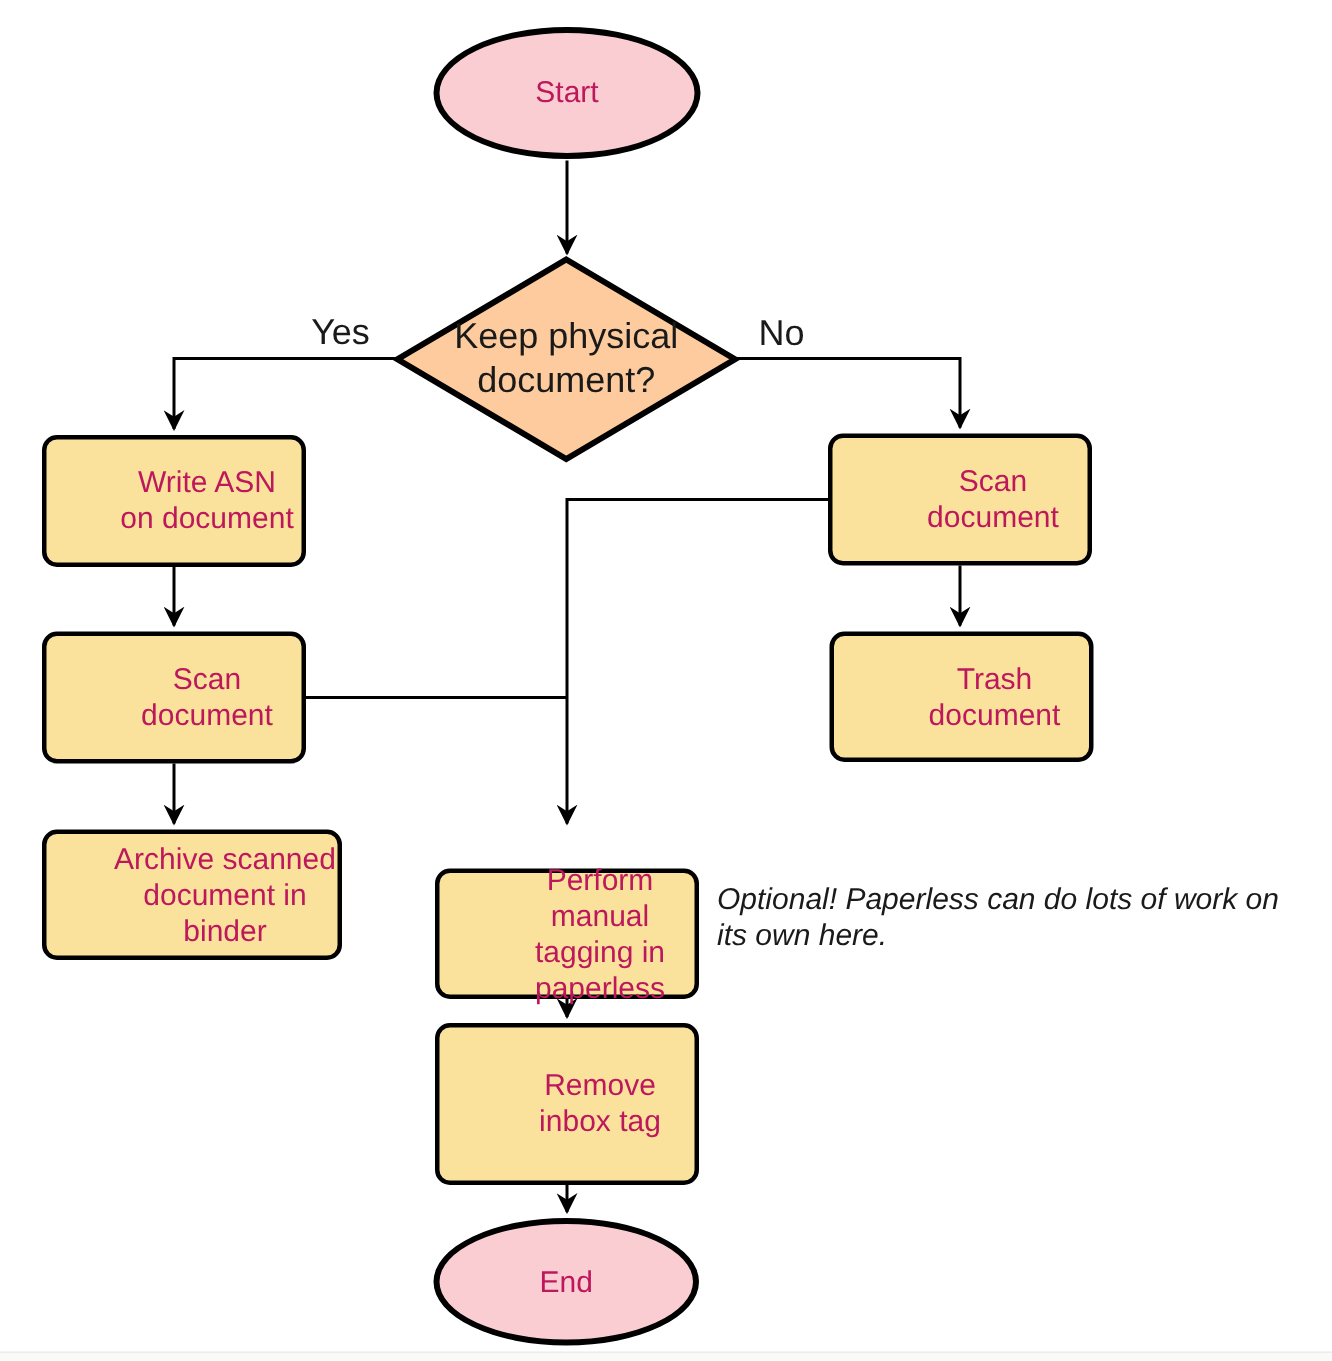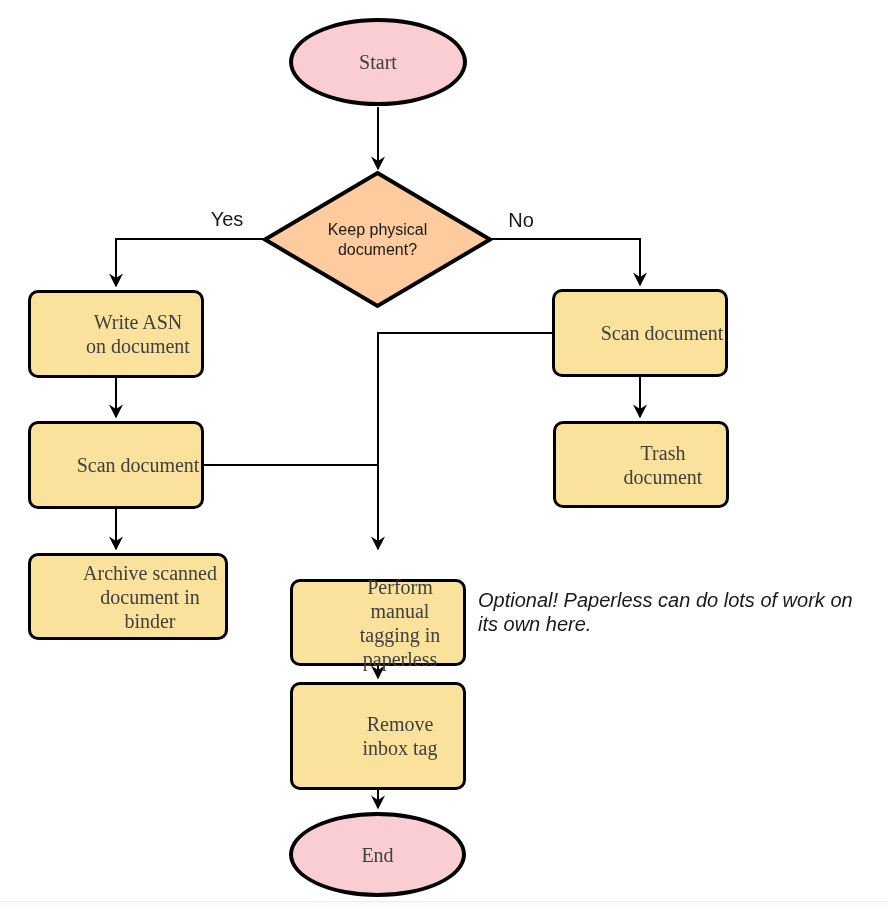--- a/index.html
+++ b/index.html
@@ -24,52 +24,51 @@
     width: 888px;
     height: 907px;
   }
   .node {
     position: absolute;
     box-sizing: border-box;
     display: flex;
     align-items: center;
     justify-content: center;
     text-align: center;
-    color: #404040;
+    color: #be185d;
     font-size: 20px;
     line-height: 1.2;
     white-space: pre-line;
-    font-family: Liberation Serif, serif;
   }
   .process {
     background: #FAE29C;
     border: 3px solid #000000;
     border-radius: 10px;
     padding-left: 44px;
   }
   .terminal {
     background: #F9CDD1;
     border: 4px solid #000000;
     border-radius: 50%;
   }
   .diamond-label {
     position: absolute;
     display: flex;
     align-items: center;
     justify-content: center;
     text-align: center;
     color: #1a1a1a;
-    font-size: 16px;
+    font-size: 24px;
     line-height: 1.2;
     white-space: pre-line;
   }
   .edge-label {
     position: absolute;
     color: #1a1a1a;
-    font-size: 20px;
+    font-size: 24px;
     text-align: center;
   }
   .annotation {
     position: absolute;
     left: 478px;
     top: 588px;
     width: 430px;
     color: #1a1a1a;
     font-size: 20px;
     line-height: 1.2;

